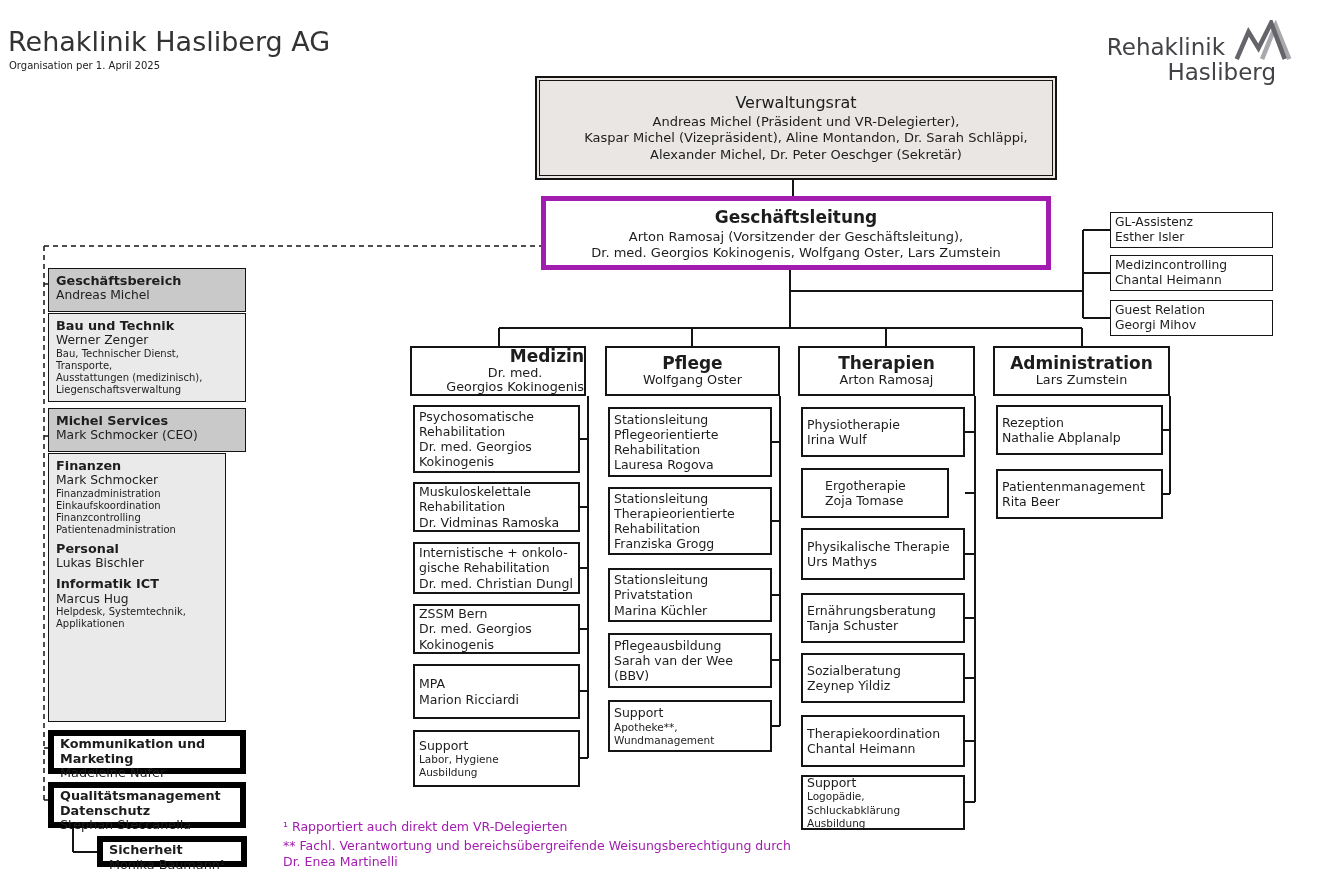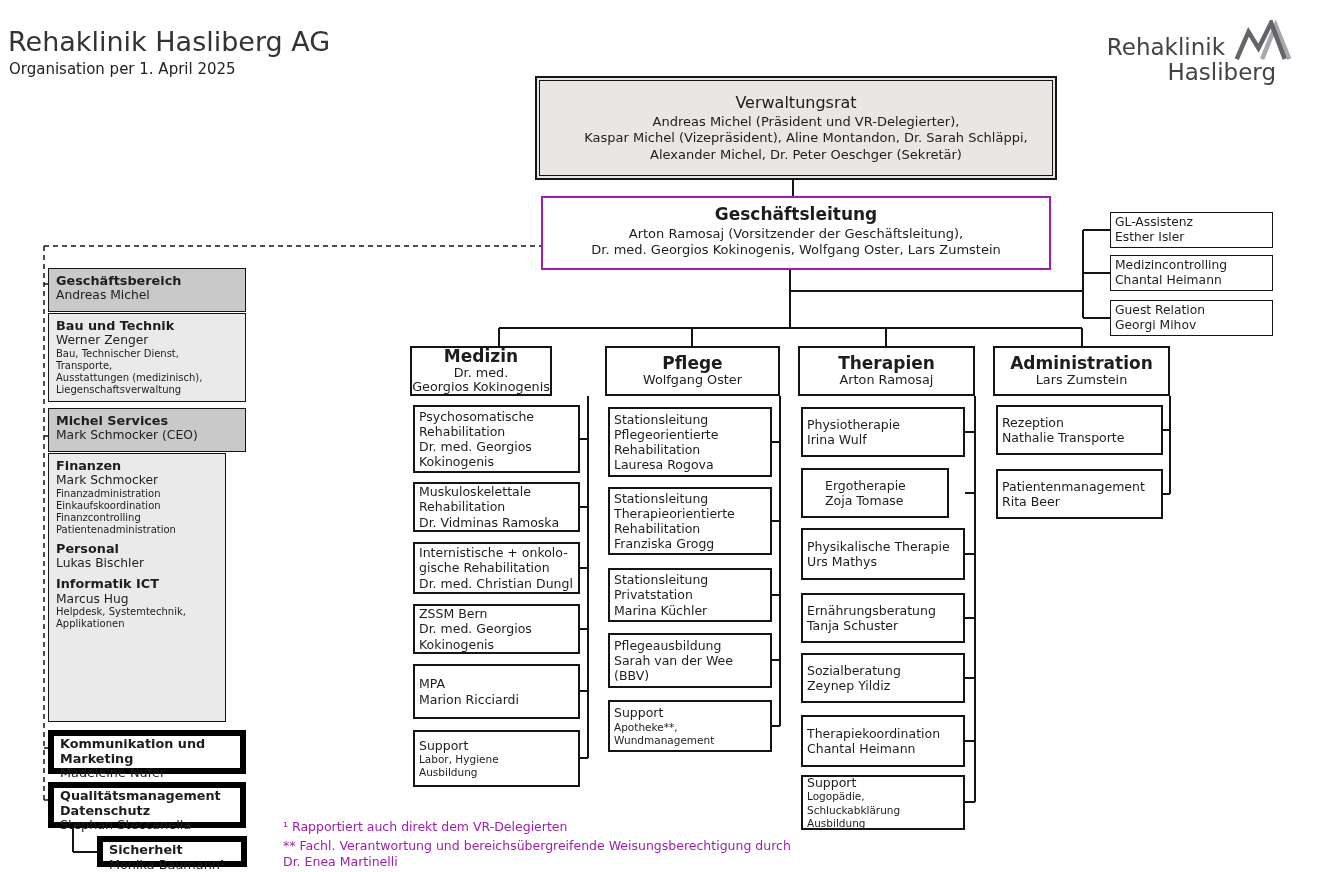--- a/index.html
+++ b/index.html
@@ -3,37 +3,37 @@
 <meta charset="utf-8">
 <style>
   html,body{margin:0;padding:0;background:#fff;}
   .canvas{position:relative;width:1317px;height:872px;background:#fff;overflow:hidden;
           font-family:"DejaVu Sans","Liberation Sans",sans-serif;color:#1d1d1d;}
   .abs{position:absolute;}
   .pre{white-space:pre-line;}
 
   
   .page-title{font-size:27px;color:#333;}
-  .page-subtitle{font-size:15px;color:#222;}
+  .page-subtitle{font-size:10px;color:#222;}
 
   
   .logo{display:flex;flex-direction:column;align-items:flex-end;color:#454247;}
   .logo-row{display:flex;align-items:flex-end;gap:9px;}
   .logo-word{font-size:23px;line-height:1.1;}
   .logo-bottom{margin-right:16px;}
 
   
   .board{background:#e9e6e4;border:2px solid #141414;}
   .board-inner{position:absolute;inset:2px;border:1px solid #141414;display:flex;flex-direction:column;
                justify-content:center;align-items:center;text-align:center;}
   .board-title{font-size:16px;margin-bottom:2px;}
   .board-members{font-size:13px;line-height:1.24;margin-left:20px;}
 
   
-  .mgmt{background:#fff;border:2px solid #a21caf;display:flex;flex-direction:column;align-items:center;
+  .mgmt{background:#fff;border:5px solid #a21caf;display:flex;flex-direction:column;align-items:center;
         text-align:center;padding-top:6px;box-sizing:border-box;}
   .mgmt-title{font-size:17px;font-weight:bold;margin-bottom:2px;}
   .mgmt-members{font-size:13px;line-height:1.24;}
 
   
   .staff-box{background:#fff;border:1.5px solid #141414;box-sizing:border-box;
              font-size:12.3px;line-height:1.2;padding:2px 4px;}
 
   
   .col-head{background:#fff;border:2px solid #141414;box-sizing:border-box;display:flex;flex-direction:column;
@@ -214,21 +214,21 @@
   <div class="abs sb-white" style="left:48px;top:782px;width:198px;height:46px;">
     <div class="wnode-title pre">Qualitätsmanagement
 Datenschutz</div>
     <div class="wnode-name">Stephan Steccanella</div>
   </div>
   <div class="abs sb-white" style="left:97px;top:836px;width:150px;height:31px;">
     <div class="wnode-title">Sicherheit</div>
     <div class="wnode-name">Monika Baumann¹</div>
   </div>
 
-  <div class="abs col-head" style="left:410px;top:346px;width:142px;height:50px;">
+  <div class="abs col-head" style="left:410px;top:346px;width:176px;height:50px;align-items:flex-end;">
     <div class="col-title">Medizin</div>
     <div class="col-sub pre">Dr. med.
 Georgios Kokinogenis</div>
   </div>
   <div class="abs col-head" style="left:605px;top:346px;width:175px;height:50px;">
     <div class="col-title">Pflege</div>
     <div class="col-sub pre">Wolfgang Oster</div>
   </div>
   <div class="abs col-head" style="left:798px;top:346px;width:177px;height:50px;">
     <div class="col-title">Therapien</div>
@@ -322,21 +322,21 @@
     <div class="node-name pre">Chantal Heimann</div>
   </div>
   <div class="abs node" style="left:801px;top:775px;width:164px;height:55px;">
     <div class="node-title pre">Support</div>
     <div class="node-details pre">Logopädie, Schluckabklärung
 Ausbildung</div>
   </div>
 
   <div class="abs node" style="left:996px;top:405px;width:167px;height:50px;">
     <div class="node-title pre">Rezeption</div>
-    <div class="node-name pre">Nathalie Transporte</div>
+    <div class="node-name pre">Nathalie Abplanalp</div>
   </div>
   <div class="abs node" style="left:996px;top:469px;width:167px;height:50px;">
     <div class="node-title pre">Patientenmanagement</div>
     <div class="node-name pre">Rita Beer</div>
   </div>
 
   <div class="abs footnote" style="left:283px;top:819px;">¹ Rapportiert auch direkt dem VR-Delegierten</div>
   <div class="abs footnote pre" style="left:283px;top:838px;">** Fachl. Verantwortung und bereichsübergreifende Weisungsberechtigung durch
 Dr. Enea Martinelli</div>
 

